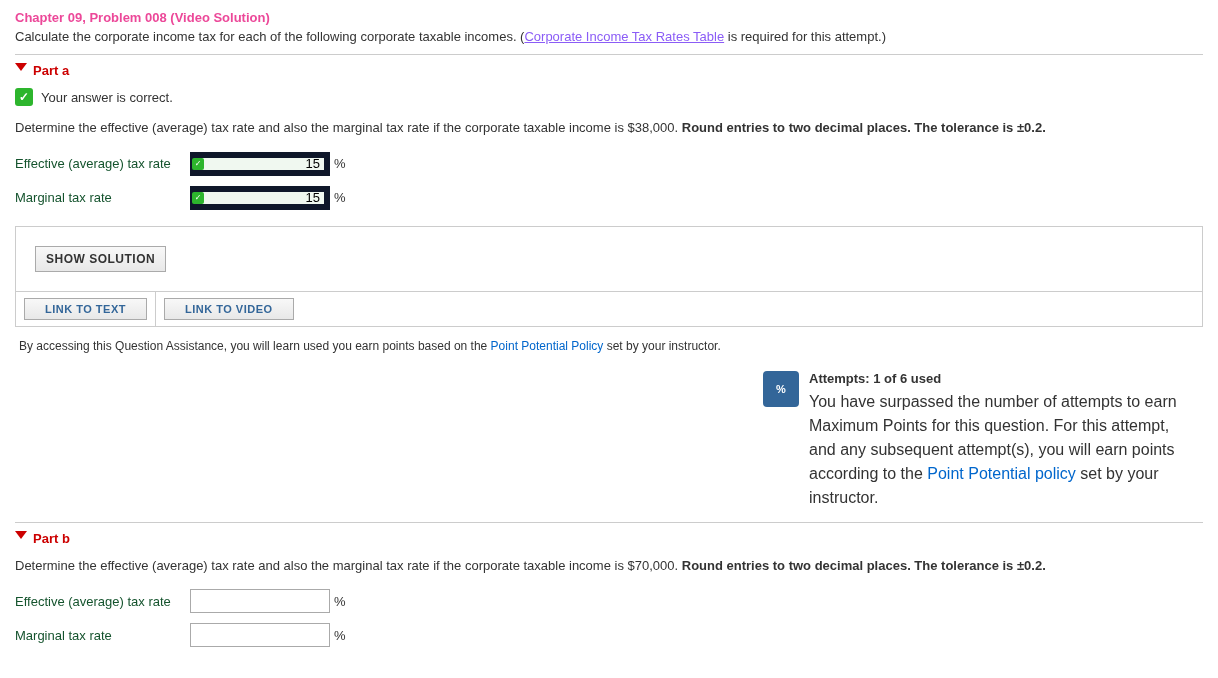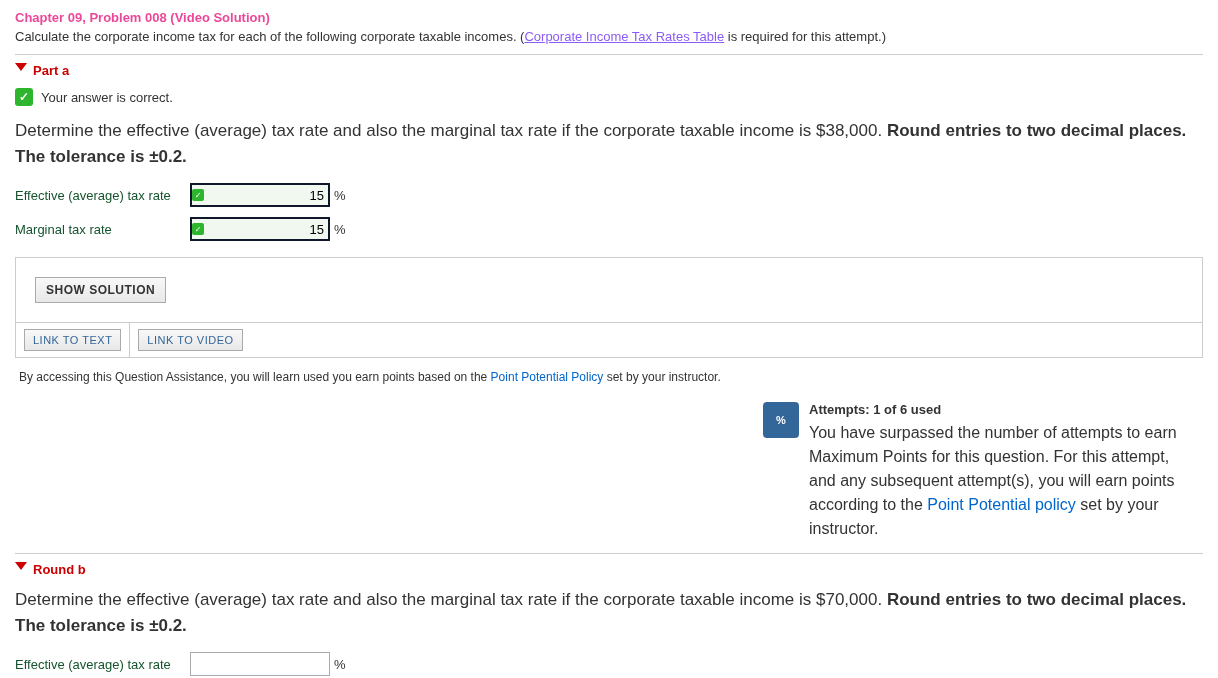--- a/index.html
+++ b/index.html
@@ -69,21 +69,21 @@
       content: '✓';
       color: white;
       font-size: 12px;
       font-weight: bold;
     }
     .correct-text {
       font-size: 13px;
       color: #333;
     }
     .question-text {
-      font-size: 17px;
+      font-size: 13px;
       color: #333;
       margin-bottom: 14px;
       line-height: 1.5;
     }
     .question-text strong {
       font-weight: bold;
     }
     .field-row {
       display: flex;
       align-items: center;
@@ -115,21 +115,21 @@
       z-index: 2;
     }
     .check-indicator::after {
       content: '✓';
       color: white;
       font-size: 8px;
     }
     .answer-input {
       width: 140px;
       height: 24px;
-      border: 2px solid #0f172a;
+      border: 6px solid #0f172a;
       padding: 0 4px 0 18px;
       font-size: 13px;
       text-align: right;
       background: #f0f8f0;
       outline: none;
     }
     .answer-input-empty {
       width: 140px;
       height: 24px;
       border: 1px solid #aaa;
@@ -166,25 +166,25 @@
     }
     .link-cell {
       padding: 6px 8px;
       border-right: 1px solid #ccc;
     }
     .link-cell:last-child {
       border-right: none;
     }
     .link-btn {
       display: inline-block;
-      padding: 4px 8px;
+      padding: 4px 20px;
       border: 1px solid #aaa;
       background: linear-gradient(to bottom, #f8f8f8, #e8e8e8);
       font-size: 11px;
-      font-weight: normal;
+      font-weight: bold;
       color: #336699;
       cursor: pointer;
       text-transform: uppercase;
       letter-spacing: 0.5px;
       text-decoration: none;
     }
     .assistance-text {
       font-size: 12px;
       color: #333;
       margin: 10px 0 16px 4px;
@@ -302,21 +302,21 @@
         <span>You have surpassed the number of attempts to earn Maximum Points for this question. For this attempt, and any subsequent attempt(s), you will earn points according to the </span><span class="highlight-blue">Point Potential policy</span><span> set by your instructor.</span>
       </div>
     </div>
   </div>
 </div>
 
 <hr class="section-divider">
 
 <div class="part-header">
   <span class="triangle-icon"></span>
-  <span class="part-label">Round b</span>
+  <span class="part-label">Part b</span>
 </div>
 
 <p class="question-text">
   <span>Determine the effective (average) tax rate and also the marginal tax rate if the corporate taxable income is $70,000. </span><strong>Round entries to two decimal places. The tolerance is ±0.2.</strong>
 </p>
 
 <div class="field-row">
   <span class="field-label">Effective (average) tax rate</span>
   <div class="input-wrapper">
     <input class="answer-input-empty" type="text" value="" style="">

